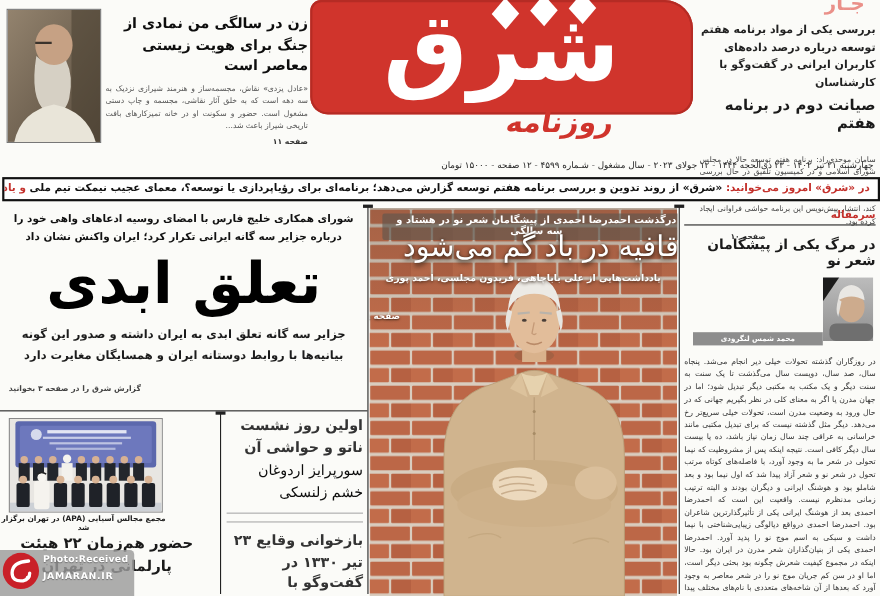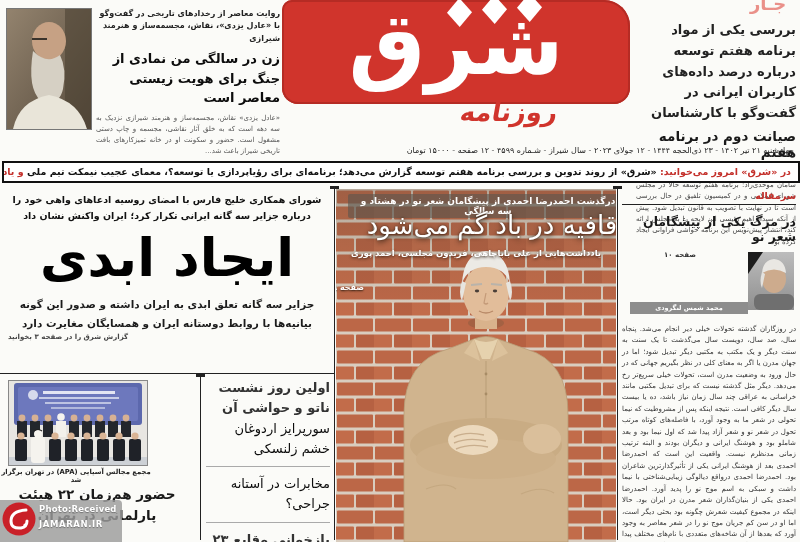--- a/index.html
+++ b/index.html
@@ -23,21 +23,21 @@
     border-radius:10px 26px 16px 16px;box-shadow:inset 0 0 0 2px #b52b24;}
   .logo-word{position:absolute;width:100%;top:-8px;text-align:center;
     font-size:86px;font-weight:bold;color:#ffffff;line-height:104px;letter-spacing:2px;}
   .diamond{position:absolute;width:19px;height:19px;background:#fff;transform:rotate(48deg) skewX(8deg);top:3px;}
   .rozname{left:444px;top:98px;width:130px;text-align:center;font-size:26px;font-weight:bold;
     color:#d0342c;transform:skewX(-10deg);line-height:1.1;}
 
   .tr-art{left:636px;top:2px;width:160px;text-align:right;}
   .corner-banner{left:736px;top:0px;width:64px;height:15px;overflow:hidden;text-align:center;}
   .corner-banner span{display:block;margin-top:-7px;font-size:18px;font-weight:bold;color:#ea9089;letter-spacing:1px;}
-  .tr-kick{font-size:13px;font-weight:bold;color:#222;line-height:1.6;margin-top:18px;}
+  .tr-kick{font-size:10px;font-weight:bold;color:#222;line-height:1.6;margin-top:18px;}
   .tr-head{font-size:13.5px;font-weight:bold;margin-top:4px;}
   .tr-body{font-size:7px;color:#444;line-height:1.62;text-align:justify;margin-top:20px;}
   .tr-page{font-size:7px;font-weight:bold;color:#333;margin-top:3px;text-align:left;padding-left:28px;}
 
   .datebar{left:0;top:146px;width:794px;text-align:right;font-size:8px;color:#222;}
   .datebar span + span::before{content:" - ";color:#777;}
 
   .strip{left:2px;top:161px;width:780px;border:2px solid #111;padding:2px 7px;
     font-size:9.5px;font-weight:bold;line-height:1.5;background:#fff;white-space:nowrap;overflow:hidden;}
   .strip .red{color:#c4302b;}
@@ -46,21 +46,21 @@
   
   .vline{width:1px;background:#222;}
   .hline{height:1px;background:#222;}
   .tick{height:3px;width:9px;background:#222;}
 
   
   .taaloq{left:4px;top:192px;width:326px;text-align:center;}
   .ta-kick{font-size:9.5px;font-weight:bold;line-height:1.7;width:96%;margin:0 auto;color:#111;}
   .ta-head{font-size:52px;font-weight:bold;color:#000;line-height:1.25;margin-top:2px;}
   .ta-sub{font-size:10.5px;font-weight:bold;color:#1c1c1c;line-height:1.8;margin-top:4px;}
-  .ta-note{font-size:7px;color:#444;margin-top:0;text-align:left;padding-left:4px;font-weight:bold;}
+  .ta-note{font-size:7px;color:#444;margin-top:16px;text-align:left;padding-left:4px;font-weight:bold;}
 
   
   .news-col{left:206px;top:378px;width:124px;text-align:right;}
   .nc-kick{font-size:13px;font-weight:bold;color:#333;line-height:1.5;}
   .nc-head{font-size:13px;font-weight:normal;color:#0c0c0c;line-height:1.55;margin-top:2px;}
   .nc-rule{height:1px;background:#aaa;margin:7px 0;}
 
   
   .apa-photo{left:8px;top:380px;width:138px;height:84px;border:1px solid #888;overflow:hidden;}
   .apa-cap{left:0px;top:468px;width:152px;font-size:6.8px;font-weight:bold;text-align:center;color:#222;}
@@ -110,21 +110,20 @@
     <rect width="84" height="120" fill="url(#tlbg)"></rect>
     <rect x="58" width="26" height="120" fill="#4d4234" opacity=".6"></rect>
     <ellipse cx="42" cy="32" rx="17" ry="19" fill="#c6a184"></ellipse>
     <path d="M25,30 L40,30" stroke="#3a332c" stroke-width="2" fill="none"></path>
     <path d="M26,42 Q20,80 34,92 Q52,98 56,80 Q60,60 53,46 Q40,56 26,42 Z" fill="#d6d0c4"></path>
     <path d="M6,120 Q12,92 42,86 Q72,92 80,120 Z" fill="#e9e5d9"></path>
   </svg>
 </div>
 
 <div class="abs tl-text">
-  <div class="kicker-sm">روایت معاصر از رخدادهای تاریخی در گفت‌وگو با «عادل یزدی»، نقاش، مجسمه‌ساز و هنرمند شیرازی</div>
   <div class="tl-head">زن در سالگی من نمادی از جنگ برای هویت زیستی معاصر است</div>
   <div class="body-txt">«عادل یزدی» نقاش، مجسمه‌ساز و هنرمند شیرازی نزدیک به سه دهه است که به خلق آثار نقاشی، مجسمه و چاپ دستی مشغول است. حضور و سکونت او در خانه تمیزکارهای بافت تاریخی شیراز باعث شد...</div>
   <div class="page-ref">صفحه ۱۱</div>
 </div>
 
 <div class="abs logo-box">
   <span class="diamond" style="left:168px;"></span>
   <span class="diamond" style="left:203px;top:0px;"></span>
   <span class="diamond" style="left:238px;top:-2px;"></span>
   <div class="logo-word">شرق</div>
@@ -136,47 +135,46 @@
 </div>
 
 <div class="abs tr-art">
   <div class="tr-kick">بررسی یکی از مواد برنامه هفتم توسعه درباره درصد داده‌های کاربران ایرانی در گفت‌وگو با کارشناسان</div>
   <div class="tr-head">صیانت دوم در برنامه هفتم</div>
   <div class="tr-body">سامان موحدی‌راد: برنامه هفتم توسعه حالا در مجلس شورای اسلامی و در کمیسیون تلفیق در حال بررسی است تا در نهایت با تصویب به قانون تبدیل شود. پیش از آنکه سیدابراهیم رئیسی این لایحه را به مجلس ارائه کند، انتشار پیش‌نویس این برنامه حواشی فراوانی ایجاد کرده بود.</div>
   <div class="tr-page">صفحه ۱۰</div>
 </div>
 
 <div class="abs datebar">
-  <span>چهارشنبه ۲۱ تیر ۱۴۰۲</span><span>۲۳ ذی‌الحجه ۱۴۴۴</span><span>۱۲ جولای ۲۰۲۳</span><span>سال شیراز</span><span>شـماره ۴۵۹۹</span><span>۱۲ صفحه</span><span>۱۵۰۰۰ تومان</span>
+  <span>چهارشنبه ۲۱ تیر ۱۴۰۲</span><span>۲۳ ذی‌الحجه ۱۴۴۴</span><span>۱۲ جولای ۲۰۲۳</span><span>سال مشغول</span><span>شـماره ۴۵۹۹</span><span>۱۲ صفحه</span><span>۱۵۰۰۰ تومان</span>
 </div>
 
 <div class="abs strip">
   <span class="red">در «شرق» امروز می‌خوانید: </span><span class="blk">«شرق» از روند تدوین و بررسی برنامه هفتم توسعه گزارش می‌دهد؛ برنامه‌ای برای رؤیاپردازی یا توسعه؟، معمای عجیب نیمکت تیم ملی </span><span class="red">و یادداشت‌هایی از </span>
 </div>
 
 <div class="abs vline" style="left:617px;top:188px;height:352px;"></div>
 <div class="abs vline" style="left:334px;top:188px;height:352px;"></div>
 <div class="abs vline" style="left:200px;top:376px;height:164px;"></div>
 <div class="abs hline" style="left:0;top:373px;width:334px;"></div>
 <div class="abs tick" style="left:613px;top:186px;"></div>
 <div class="abs tick" style="left:330px;top:186px;"></div>
 <div class="abs tick" style="left:196px;top:374px;"></div>
 
 <div class="abs taaloq">
   <div class="ta-kick">شورای همکاری خلیج فارس با امضای روسیه ادعاهای واهی خود را درباره جزایر سه گانه ایرانی تکرار کرد؛ ایران واکنش نشان داد</div>
-  <div class="ta-head">ایجاد ابدی</div>
+  <div class="ta-head">تعلق ابدی</div>
   <div class="ta-sub">جزایر سه گانه تعلق ابدی به ایران داشته و صدور این گونه بیانیه‌ها با روابط دوستانه ایران و همسایگان مغایرت دارد</div>
   <div class="ta-note">گزارش شرق را در صفحه ۳ بخوانید</div>
 </div>
 
 <div class="abs news-col">
   <div class="nc-kick">اولین روز نشست ناتو و حواشی آن</div>
   <div class="nc-head">سورپرایز اردوغان خشم زلنسکی</div>
   <div class="nc-rule"></div>
-  <div class="nc-head">مخابرات در آستانه جراحی؟</div>
   <div class="nc-rule"></div>
   <div class="nc-kick">بازخوانی وقایع ۲۳ تیر ۱۳۳۰ در گفت‌وگو با سیدحسن امین</div>
   <div class="nc-head" style="font-size:12.5px;">کشتاری که فرصت مصالحه را از مصدق گرفت</div>
 </div>
 
 <div class="abs apa-photo">
   <svg width="138" height="84" viewBox="0 0 138 84">
     <rect width="138" height="84" fill="#e8e6e2"></rect>
     <rect x="5" y="2" width="128" height="42" rx="3" fill="#5c68ad"></rect>
     <rect x="9" y="6" width="120" height="34" rx="2" fill="#6d78bd"></rect>

